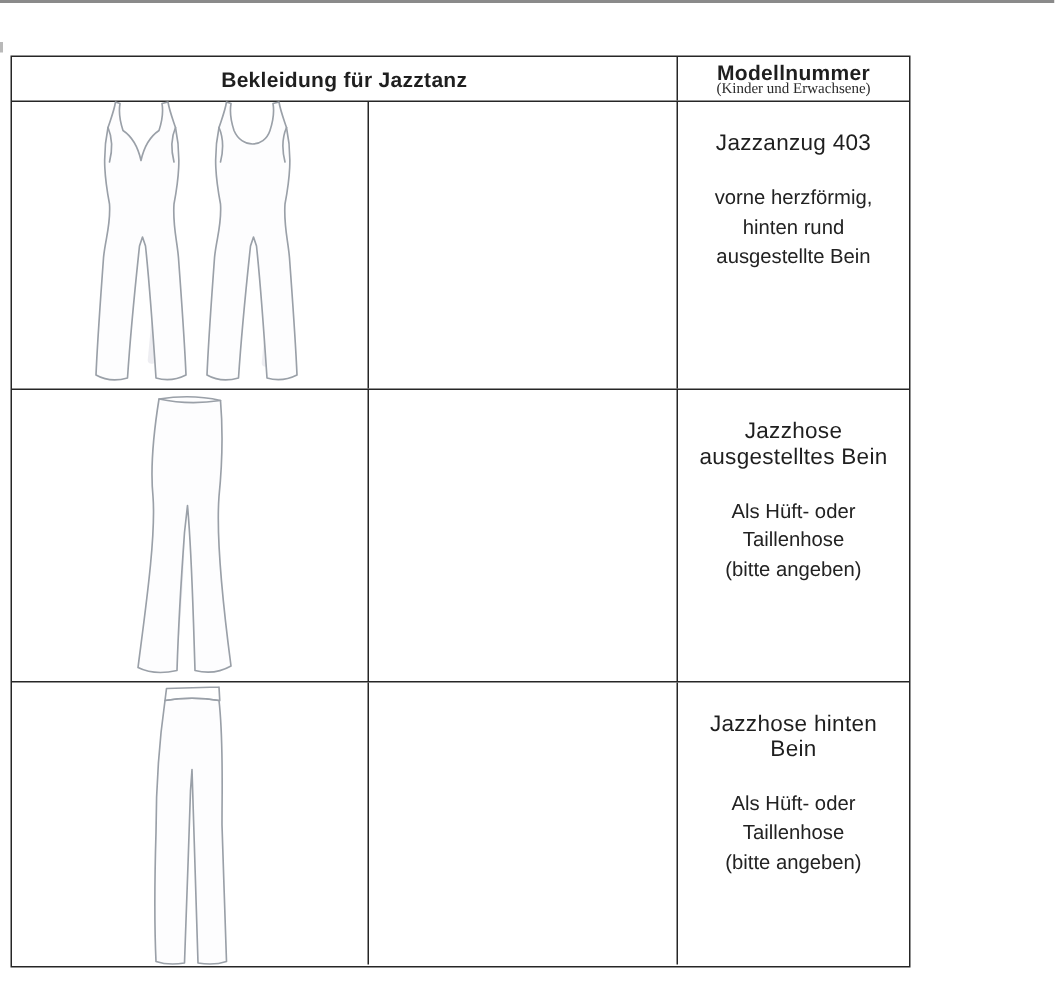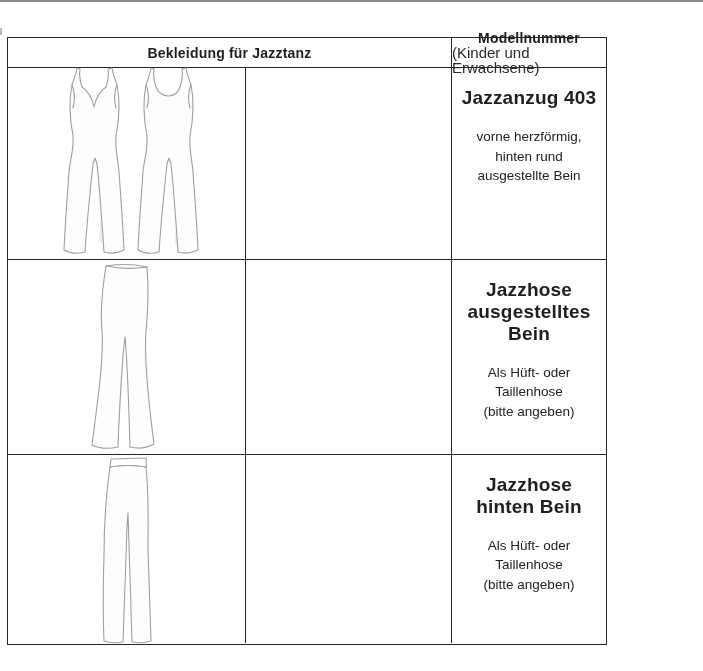--- a/index.html
+++ b/index.html
@@ -18,30 +18,30 @@
   }
   .sheet{
     position:absolute;left:7px;top:37px;width:600px;height:608px;
     border:1.5px solid #262626;box-sizing:border-box;background:#fff;
   }
   .hrow{display:flex;height:30px;border-bottom:1.5px solid #262626;box-sizing:border-box;}
   .hcell{display:flex;flex-direction:column;align-items:center;justify-content:center;box-sizing:border-box;}
   .hcell-left{width:444px;border-right:1.5px solid #262626;}
   .hcell-right{flex:1;}
   .h-title{font-weight:bold;font-size:14px;letter-spacing:.2px;}
-  .h-sub{font-size:15px;color:#2a2a2a;margin-top:-1px;line-height:1;}
+  .h-sub{font-size:10px;color:#2a2a2a;margin-top:-1px;line-height:1;font-family:Liberation Serif, serif;}
   .brow{display:flex;box-sizing:border-box;border-bottom:1.5px solid #262626;}
   .brow:last-child{border-bottom:none;}
   .row-1{height:191.5px;}
   .row-2{height:195px;}
   .row-3{height:188px;}
   .c-img{width:238px;border-right:1.5px solid #262626;box-sizing:border-box;position:relative;}
   .c-empty{width:206px;border-right:1.5px solid #262626;box-sizing:border-box;}
   .c-text{flex:1;text-align:center;padding:19px 8px 0 8px;box-sizing:border-box;}
-  .item-title{font-weight:bold;font-size:19px;margin:0 0 18px 0;letter-spacing:.2px;}
+  .item-title{font-weight:normal;font-size:15px;margin:0 0 18px 0;letter-spacing:.2px;}
   .item-desc{font-size:13.5px;line-height:1.45;color:#222;}
   .sketch{position:absolute;overflow:visible;}
   .sk-outline{fill:#fdfdfe;stroke:#9aa0a8;stroke-width:1.1;stroke-linejoin:round;}
   .sk-line{fill:none;stroke:#9aa0a8;stroke-width:1.1;stroke-linecap:round;}
   .sk-shade{fill:none;stroke:#e3e3e9;stroke-width:5;opacity:.6;stroke-linecap:round;}
 </style>
 </head>
 <body>
 
 <div class="top-scan-line"></div>

